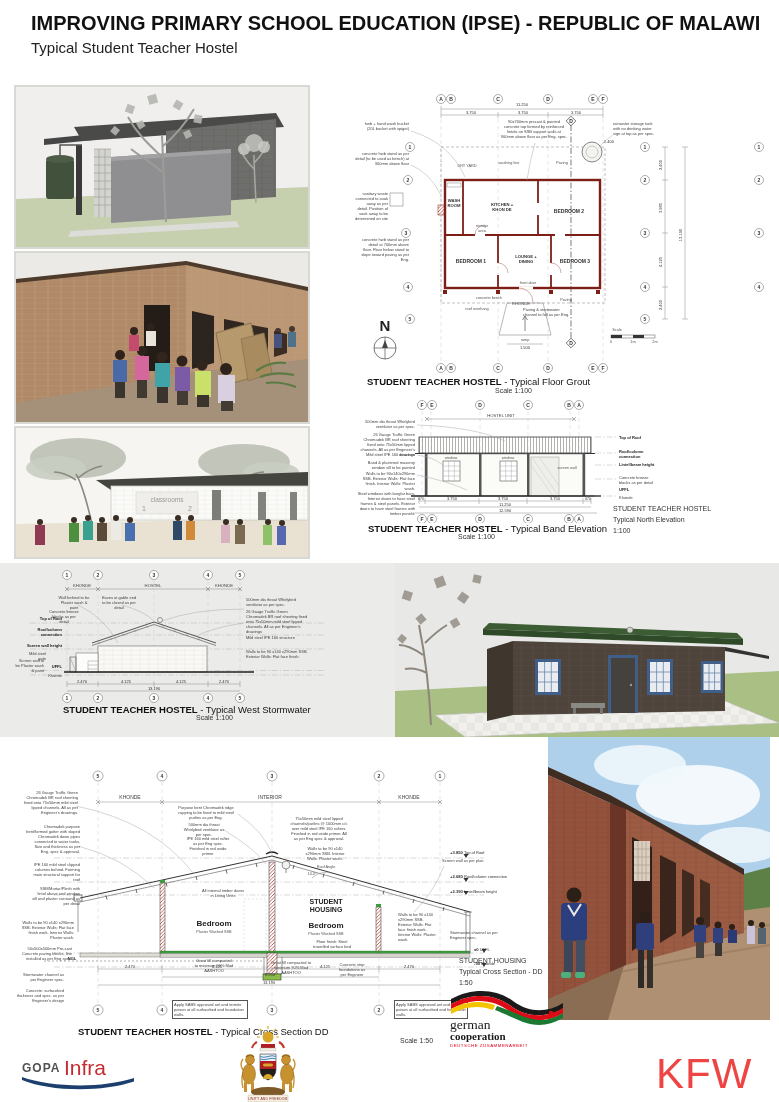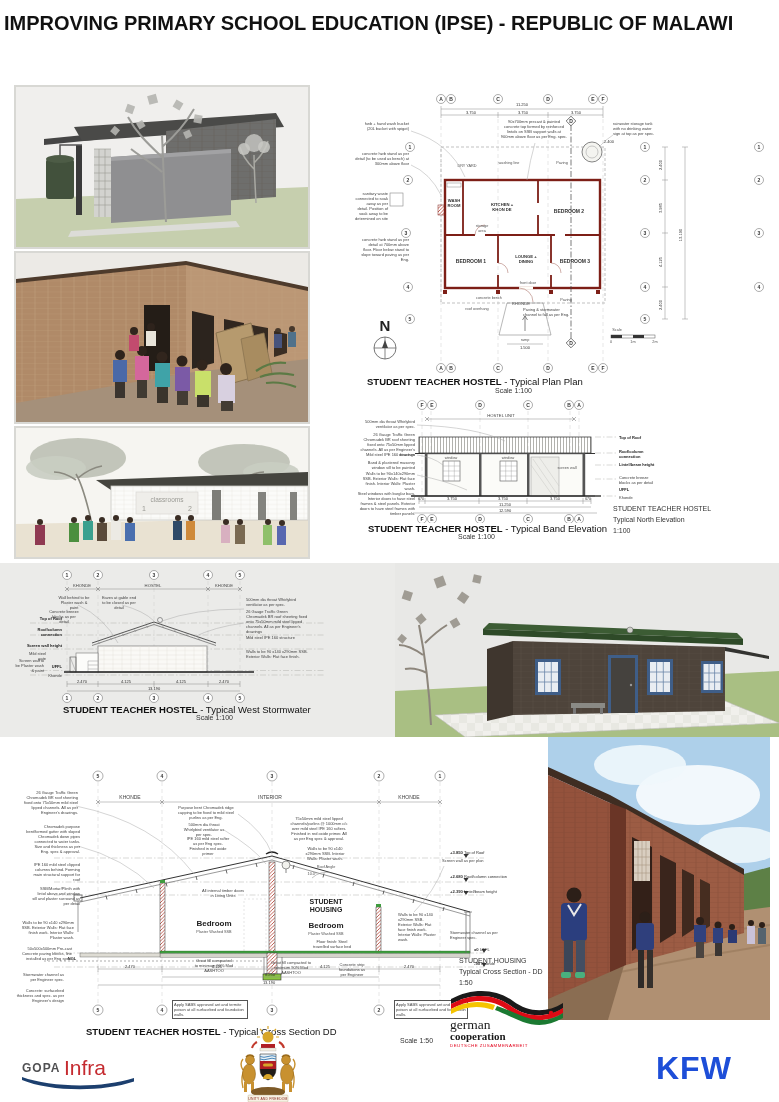--- a/index.html
+++ b/index.html
@@ -27,21 +27,21 @@
   .lbs{font-size:3.8px;fill:#555;text-anchor:middle}
   .rm{font-size:5px;font-weight:bold;fill:#333;text-anchor:middle}
   .rmb{font-size:8px;font-weight:bold;fill:#222;text-anchor:middle}
   .dm{font-size:4px;fill:#333;text-anchor:middle}
   .dl{stroke:#888;stroke-width:.5;fill:none}
   .gdash{stroke:#ccc;stroke-width:.5;stroke-dasharray:4,3}
   .refd{stroke:#b3b3ae;stroke-width:.5;stroke-dasharray:6,2,1.5,2}
   .ldr{stroke:#aaa;stroke-width:.5;fill:none}
   .redw{stroke:#7d1f17;fill:none}
   svg text{font-family:"Liberation Sans",sans-serif}
-  .kfw{font-size:32px;font-weight:bold;color:#1d4ed8;letter-spacing:1px}
+  .kfw{font-size:42px;font-weight:normal;color:#ef4444;letter-spacing:1px}
   .gserif{font-family:"Liberation Serif",serif}
 </style>
 </head>
 <body>
 
 <svg width="0" height="0" style="position:absolute" aria-hidden="true">
 <defs>
 <pattern id="corrV" width="3" height="8" patternUnits="userSpaceOnUse">
         <path d="M1.5,0V8" stroke="#8f8f8a" stroke-width=".7"></path>
       </pattern>
@@ -61,22 +61,23 @@
 <pattern id="blkD" width="12" height="6" patternUnits="userSpaceOnUse">
         <path d="M0,0H12 M6,0V6" stroke="#5e5248" stroke-width=".6" fill="none"></path>
       </pattern>
 <pattern id="check" width="16" height="16" patternUnits="userSpaceOnUse">
         <rect width="8" height="8" fill="#f2f1ed"></rect>
         <rect x="8" y="8" width="8" height="8" fill="#f2f1ed"></rect>
       </pattern>
 </defs>
 </svg>
 
-<div class="abs" style="left:4px;top:12px">
+<div class="abs" style="left:31px;top:12px">
   <h1>IMPROVING PRIMARY SCHOOL EDUCATION (IPSE) - REPUBLIC OF MALAWI</h1>
+  <h2 style="margin-top:4px">Typical Student Teacher Hostel</h2>
 </div>
 
 <div class="photo" style="left:14px;top:85px;width:296px;height:164px">
 <svg width="292" height="160" viewBox="0 0 292 160">
   <rect width="292" height="160" fill="#f0efed"></rect>
   <polygon points="0,112 292,100 292,160 0,160" fill="#c6cfae"></polygon>
   <polygon points="28,52 78,47 78,53 28,58" fill="#454545"></polygon>
   <polygon points="58,40 260,26 268,40 66,54" fill="#4a4a48"></polygon>
   <polygon points="150,44 260,32 260,110 150,118" fill="#6e6e6c"></polygon>
   <polygon points="150,44 260,32 260,110 150,118" fill="url(#blkD)" opacity=".5"></polygon>
@@ -402,21 +403,21 @@
       <path class="ldr" d="M258,50 Q250,55 244,62"></path>
 </svg>
 <div class="note nr" style="left:2px;top:36px;width:52px">hwb + hand wash bucket (20L bucket with spigot)</div>
 <div class="note nr" style="left:0;top:66px;width:54px">concrete hwb stand as per detail (to be used as bench) at 300mm above floor</div>
 <div class="note nr" style="left:0;top:106px;width:33px">sanitary waste connected to soak away as per detail. Position of soak away to be determined on site</div>
 <div class="note nr" style="left:6px;top:152px;width:48px">concrete hwb stand as per detail at 700mm above floor. Floor below stand to slope toward paving as per Eng.</div>
 <div class="note nc" style="left:145px;top:34px;width:68px">90x700mm precast &amp; painted concrete top formed by reinforced lintols on SSB support walls at 900mm above floor as per Eng. spec.</div>
 <div class="note" style="left:258px;top:36px;width:42px">rainwater storage tank with no drinking water sign at top as per spec.</div>
 <div class="note" style="left:168px;top:222px;width:52px">Paving &amp; stormwater channel to fall as per Eng.</div>
 </div>
-<div class="ttl abs" style="left:367px;top:376px"><b>STUDENT TEACHER HOSTEL</b> <span>- Typical Plan Plan</span></div>
+<div class="ttl abs" style="left:367px;top:376px"><b>STUDENT TEACHER HOSTEL</b> <span>- Typical Floor Grout</span></div>
 <div class="scale abs" style="left:495px;top:387px">Scale 1:100</div>
 
 <div class="drw" style="left:355px;top:395px;width:424px;height:128px">
 <svg width="424" height="128" viewBox="0 0 424 128">
   <path class="gdash" d="M67,16V100 M76,16V100 M125,16V100 M173,16V100 M215,16V100 M224,16V100"></path>
   <line class="dl" x1="72" y1="24" x2="219" y2="24"></line>
   <path d="M70,22l4,4 M74,22l-4,4 M217,22l4,4 M221,22l-4,4" stroke="#666" stroke-width=".5"></path>
   <text class="lb" x="146" y="22">HOSTEL UNIT</text>
   <rect x="64" y="42" width="172" height="16" fill="url(#corrV)" stroke="#3a3a3a" stroke-width=".8"></rect>
   <line x1="60" y1="58.5" x2="240" y2="58.5" stroke="#333" stroke-width="1.2"></line>
@@ -788,21 +789,21 @@
 <div class="note" style="left:384px;top:150px;width:38px">Walls to be 90 x140 x290mm SSB. Exterior Walls: Flat face finish work. Interior Walls: Plaster wash.</div>
 <div class="note" style="left:436px;top:168px;width:54px">Stormwater channel as per Engineer spec.</div>
 <div class="note box" style="left:158px;top:238px;width:72px">Apply SABS approved ant and termite poison at all surfacebed and foundation walls.</div>
 <div class="note box" style="left:380px;top:238px;width:70px">Apply SABS approved ant and termite poison at all surfacebed and foundation walls.</div>
 <div class="lvl" style="left:436px;top:88px;width:80px"><b>+3.850</b> <span>Top of Roof</span></div>
 <div class="lvl" style="left:436px;top:112px;width:76px"><b>+2.680</b> <span>Roof/column connection</span></div>
 <div class="lvl" style="left:436px;top:127px;width:76px"><b>+2.390</b> <span>Lintel/beam height</span></div>
 <div class="lvl" style="left:460px;top:185px;width:60px"><b>±0</b> <span>UFFL</span></div>
 <div class="lvl" style="left:460px;top:199px;width:60px"><b>-90</b> <span>Khonde</span></div>
 </div>
-<div class="ttl abs" style="left:86px;top:1026px"><b>STUDENT TEACHER HOSTEL</b> <span>- Typical Cross Section DD</span></div>
+<div class="ttl abs" style="left:78px;top:1026px"><b>STUDENT TEACHER HOSTEL</b> <span>- Typical Cross Section DD</span></div>
 <div class="scale abs" style="left:400px;top:1037px">Scale 1:50</div>
 <div class="sideblk abs" style="left:459px;top:956px">
   <div>STUDENT HOUSING</div>
     <div>Typical Cross Section - DD</div>
     <div>1:50</div>
 </div>
 
 <div class="abs" style="left:548px;top:737px;width:222px;height:283px">
 <svg width="222" height="283" viewBox="0 0 222 283">
   <rect width="222" height="283" fill="#aed0ea"></rect>

